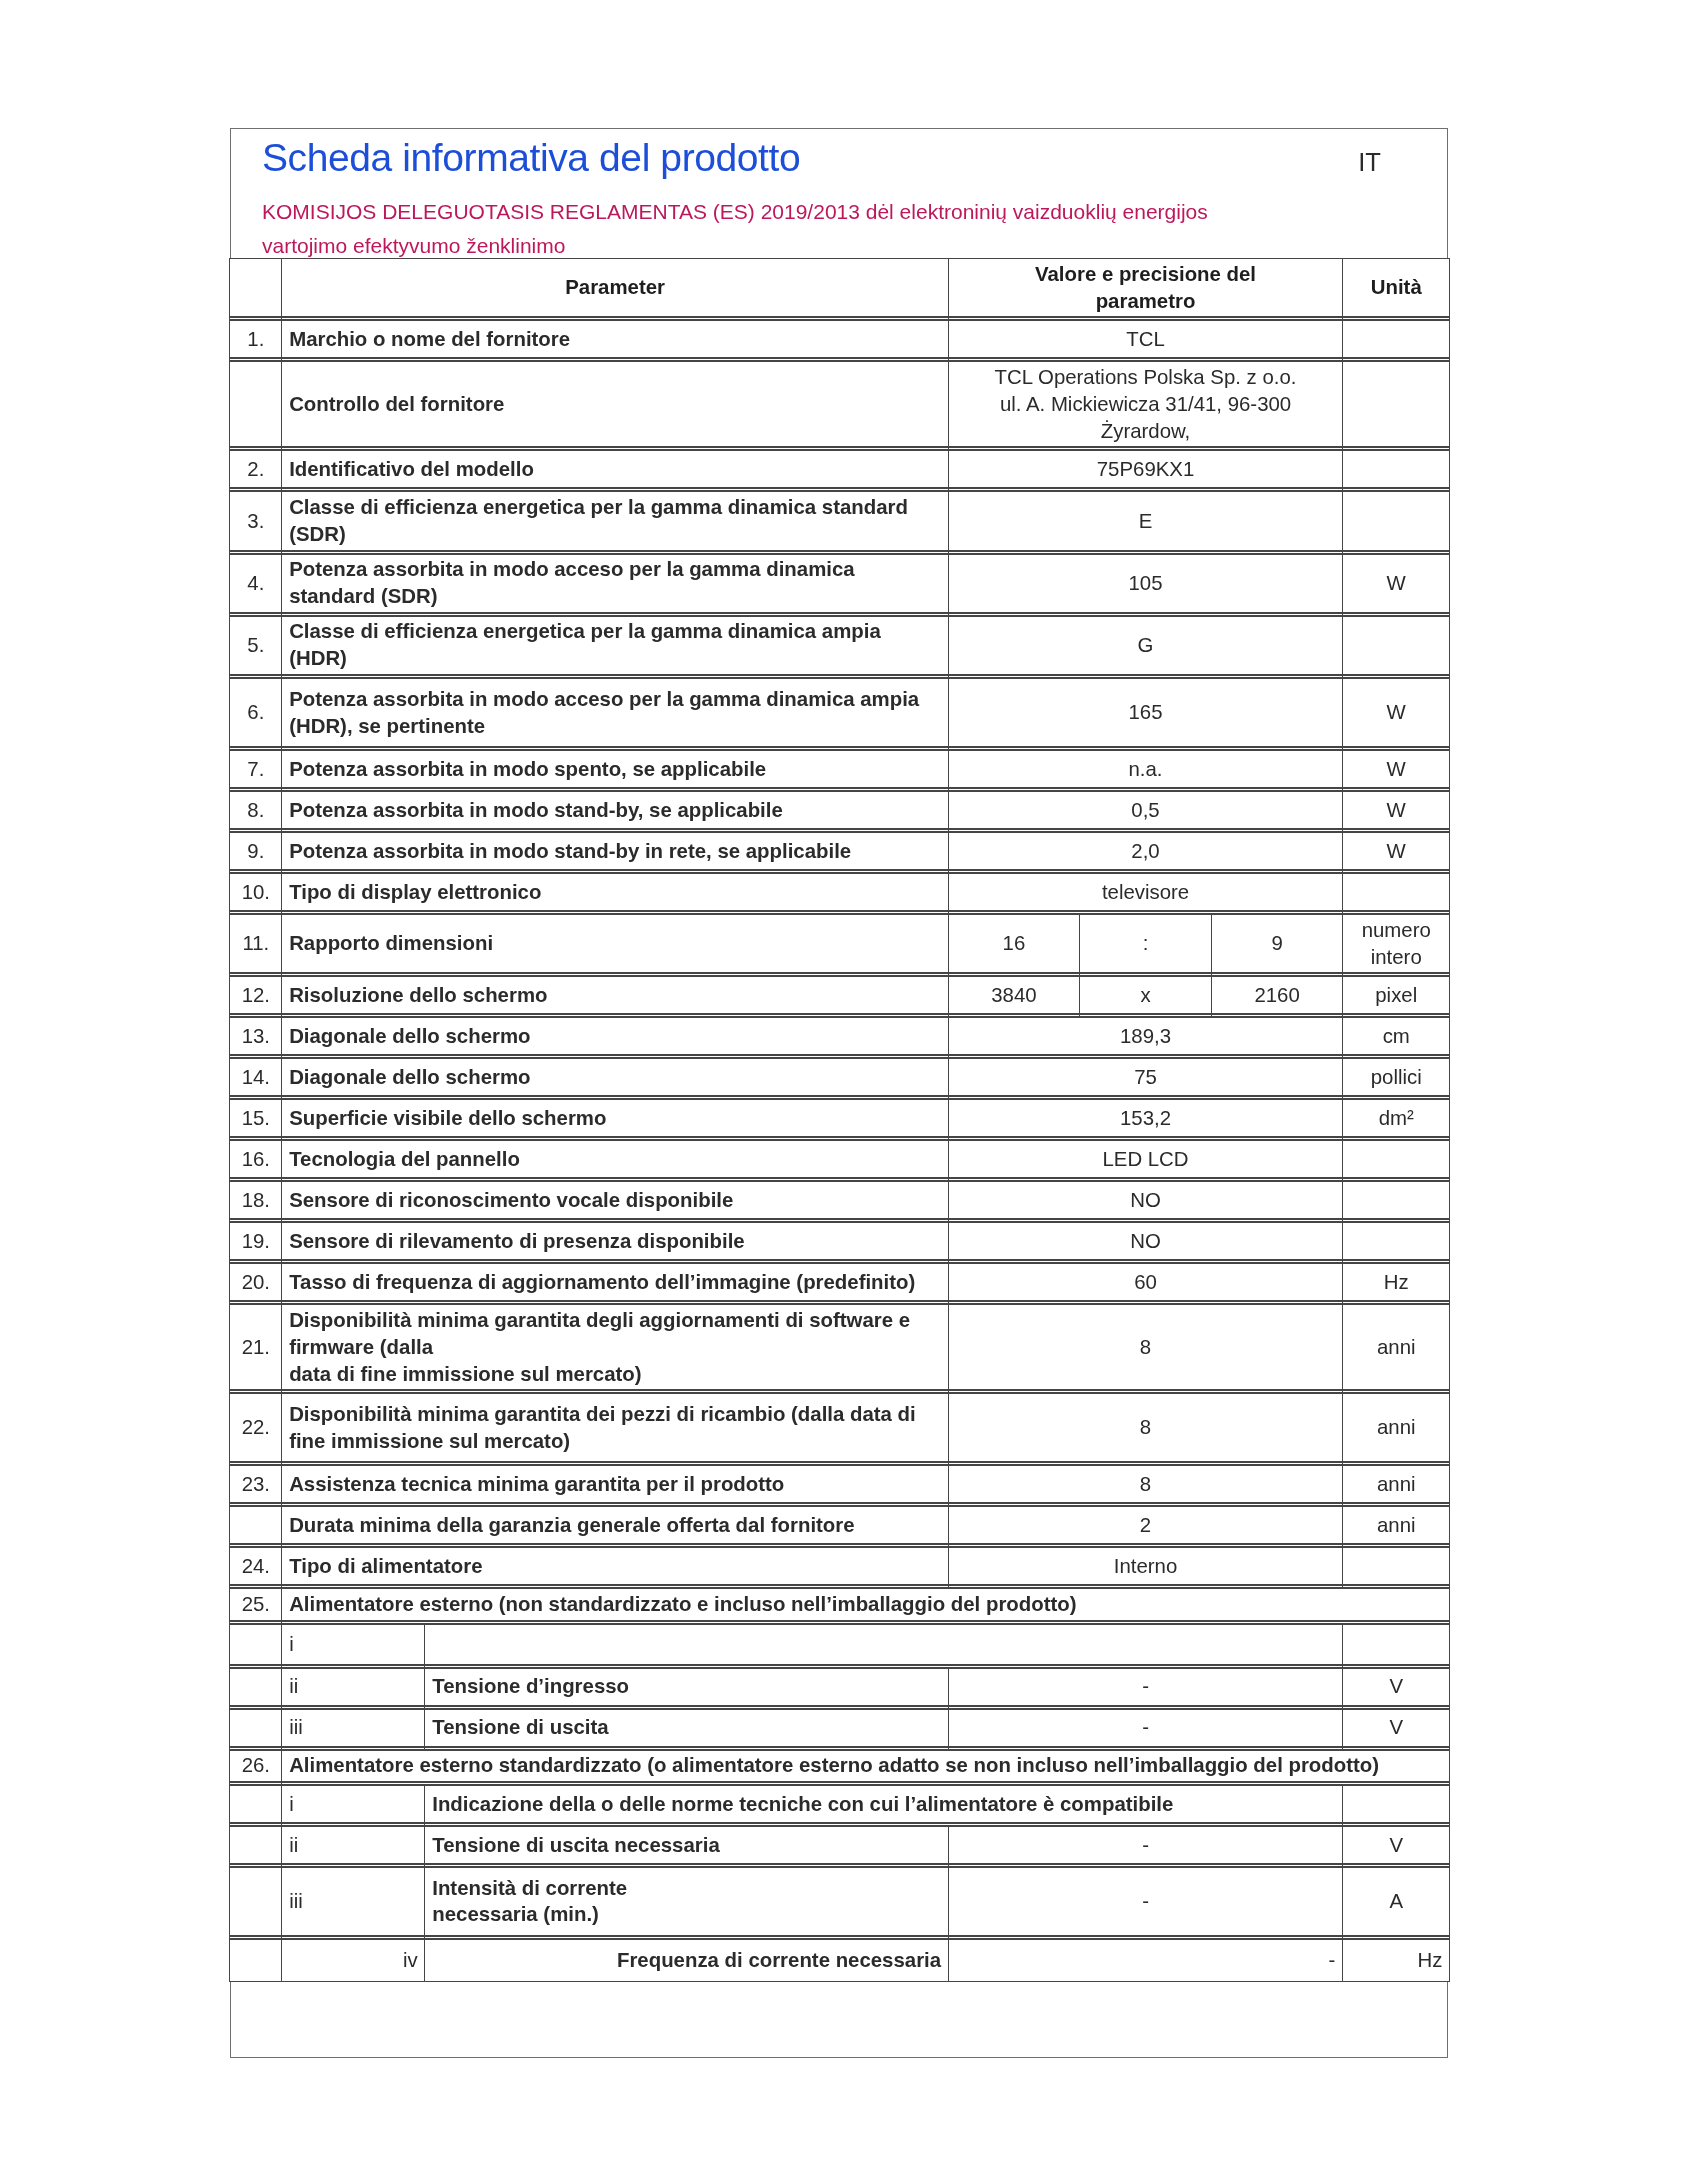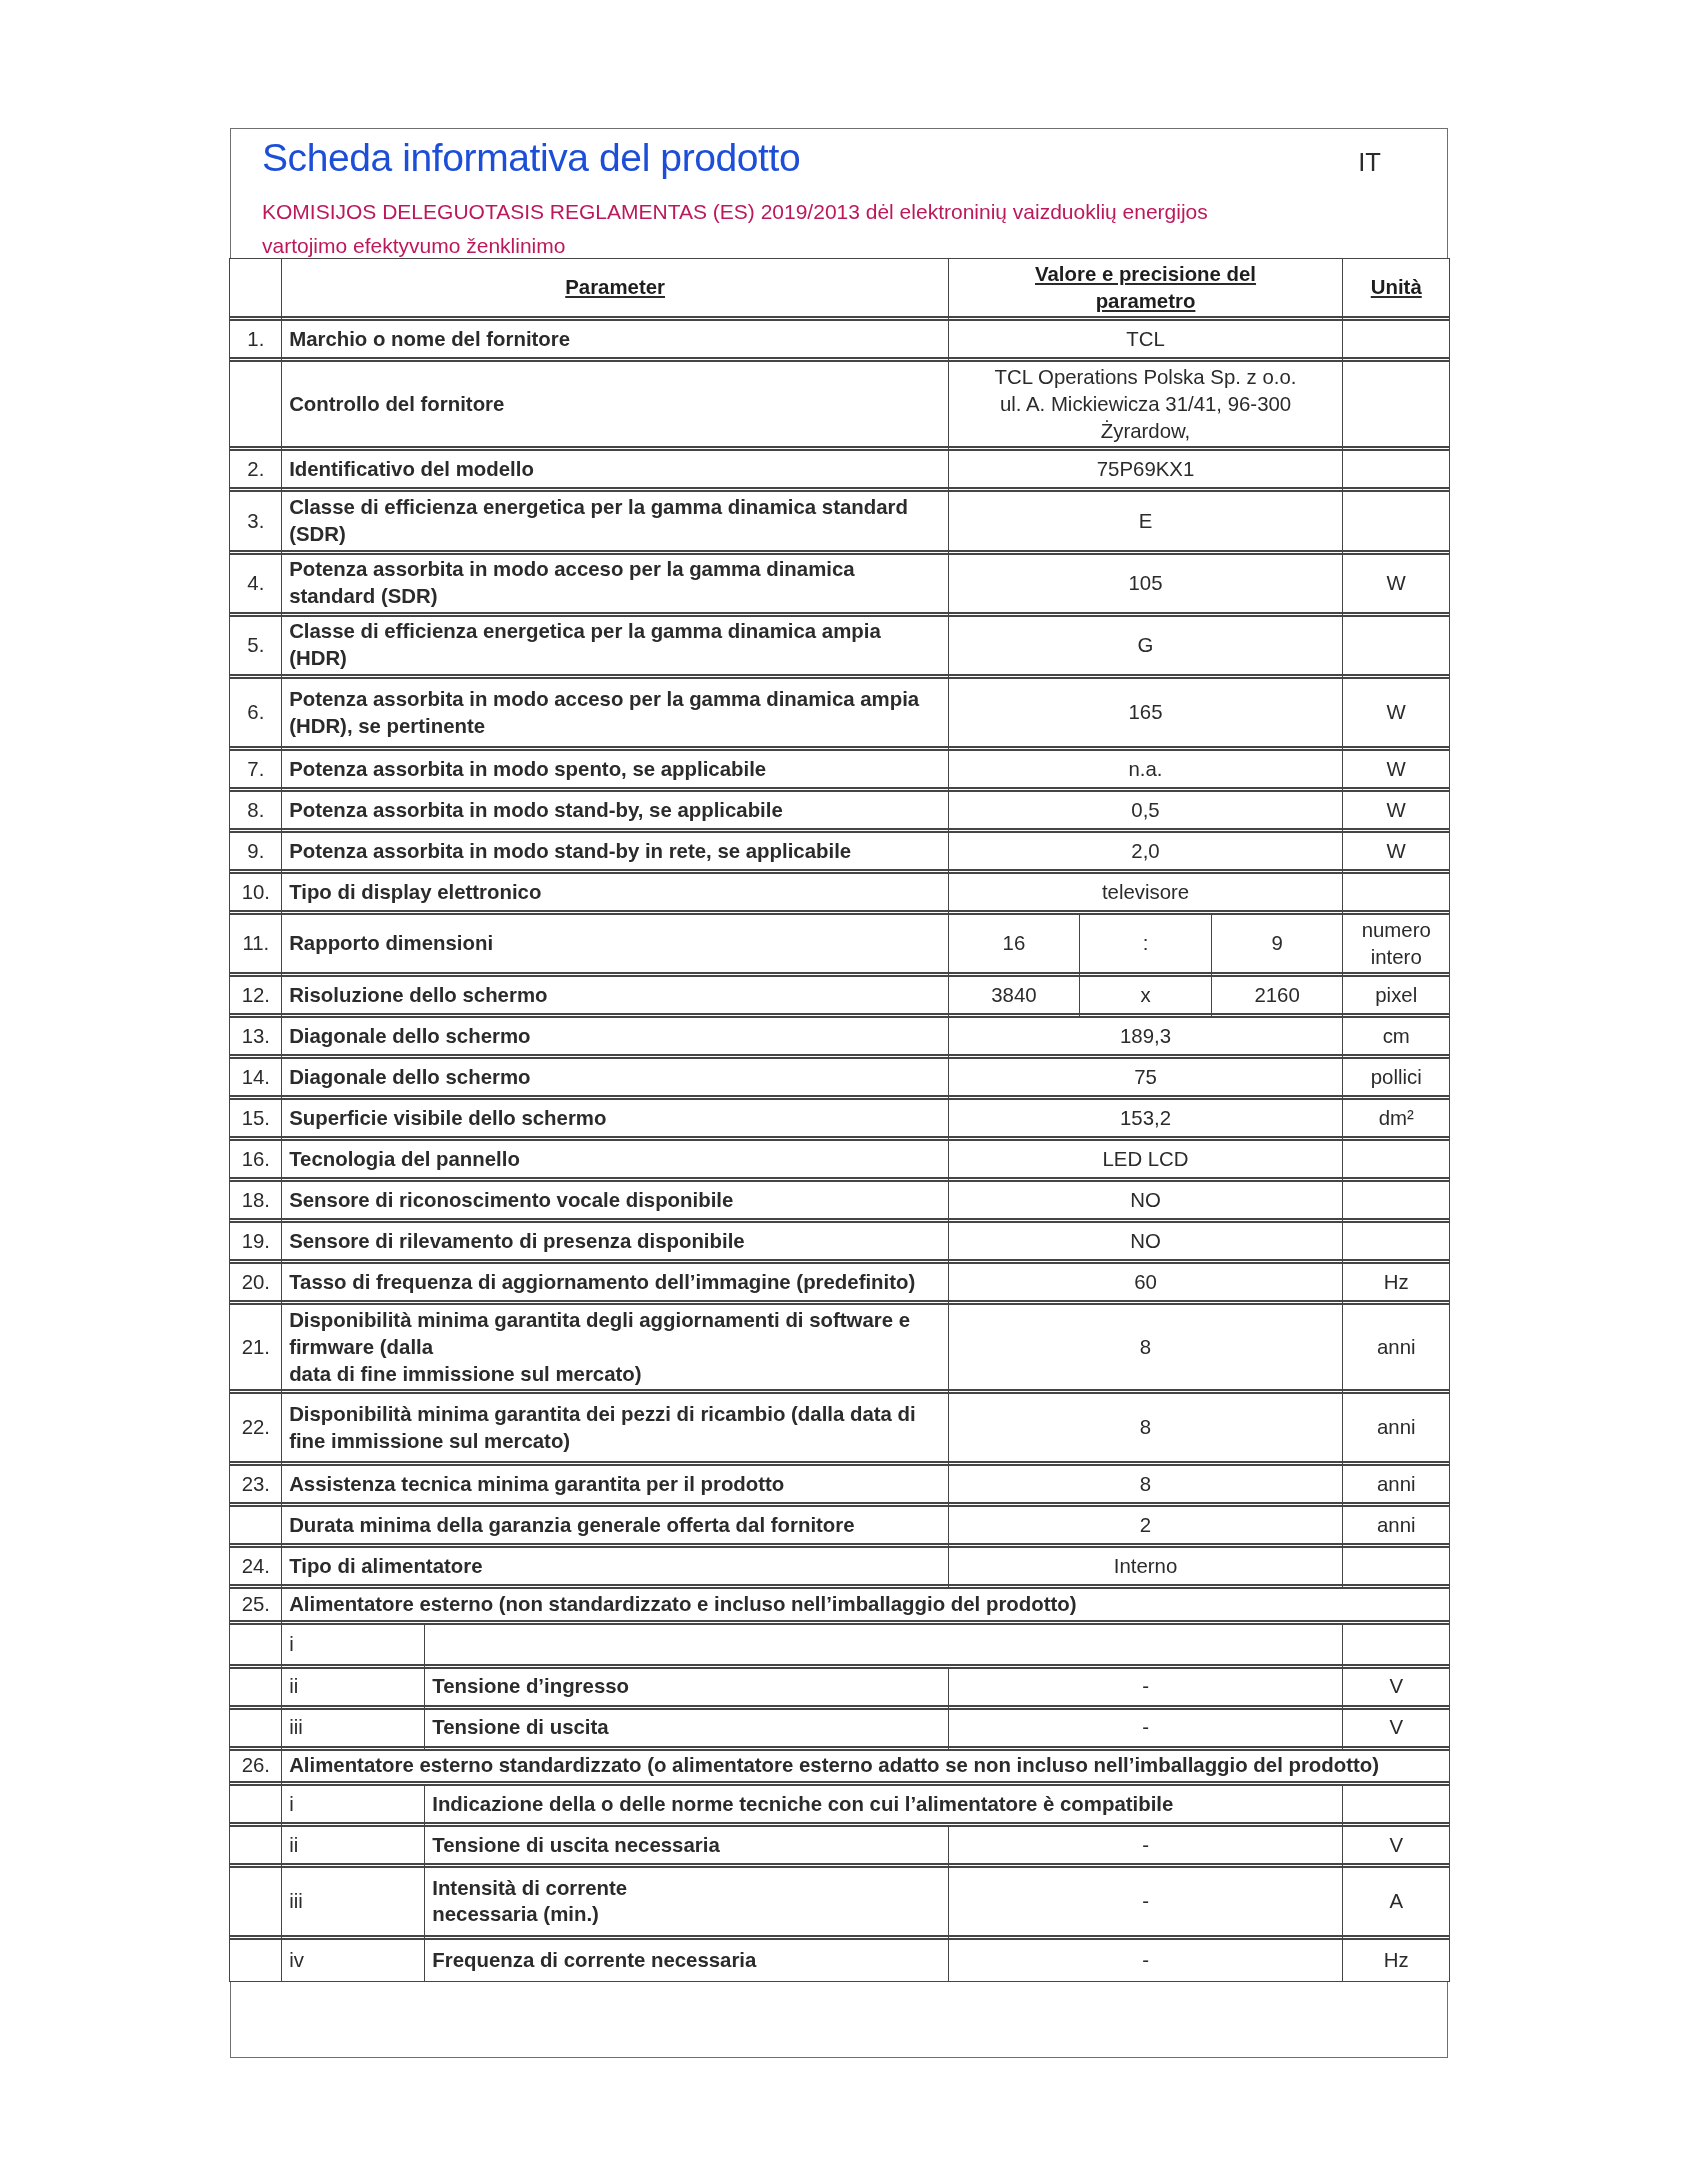--- a/index.html
+++ b/index.html
@@ -35,28 +35,28 @@
   table.fiche td{
     border-right:1.7px solid #454545;
     border-bottom:5.1px double #454545;
     vertical-align:middle;
     font-size:20.4px;line-height:1.32;
     padding:1.7px 6.8px;
     overflow:hidden;
     white-space:pre-line;
   }
   table.fiche td:last-child{border-right:none;}
-  table.fiche tr:last-child td{border-bottom:none;}
+  table.fiche tr:last-child td{border-bottom:none;text-align:right;}
   td.num{text-align:center;padding:1.7px 1.7px;}
   td.roman{text-align:left;padding-left:6.8px;}
   td.lbl{text-align:left;padding-left:10.2px;padding-right:12px;font-weight:bold;}
   td.val{text-align:center;}
   td.unit{text-align:center;padding:1.7px 3.4px;}
   td.th{font-weight:bold;text-align:center;font-size:22px;color:#1e1e1e;}
-  tr.h-head{height:42px;text-decoration:underline;}
+  tr.h-head{height:42px;}
   tr.h48{height:41px;}
   tr.h56{height:48px;}
   tr.h62{height:48px;}
   tr.h84{height:72px;}
   tr.h46{height:34px;}
   tr.h52{height:44px;}
 </style>
 </head>
 <body>
 

